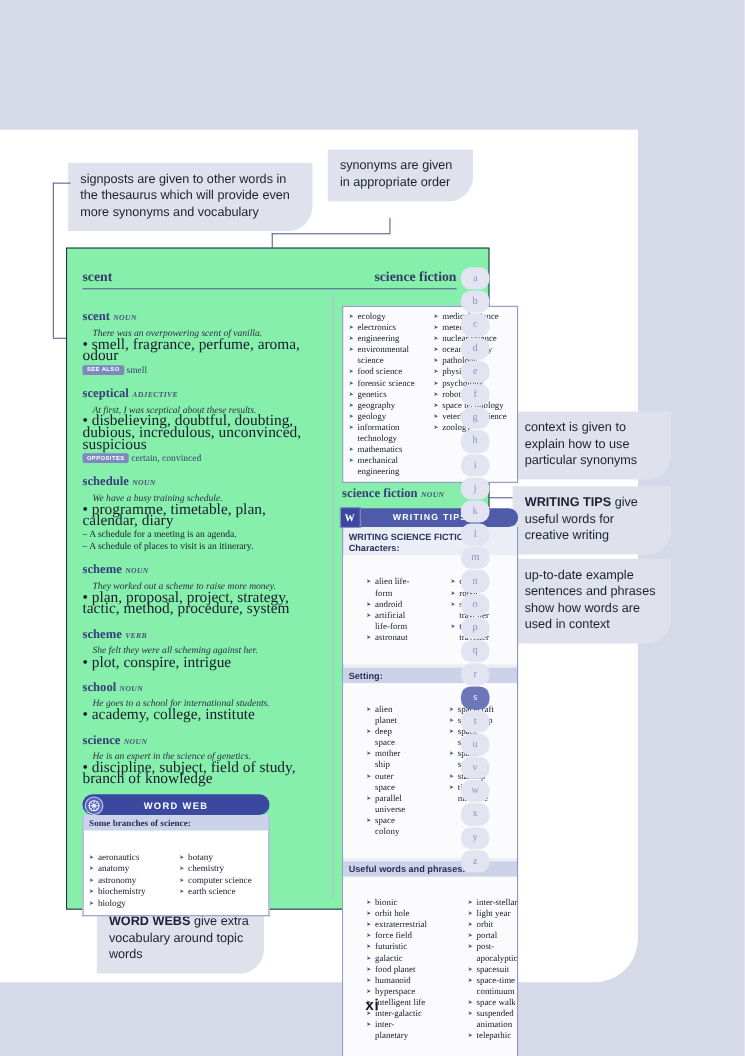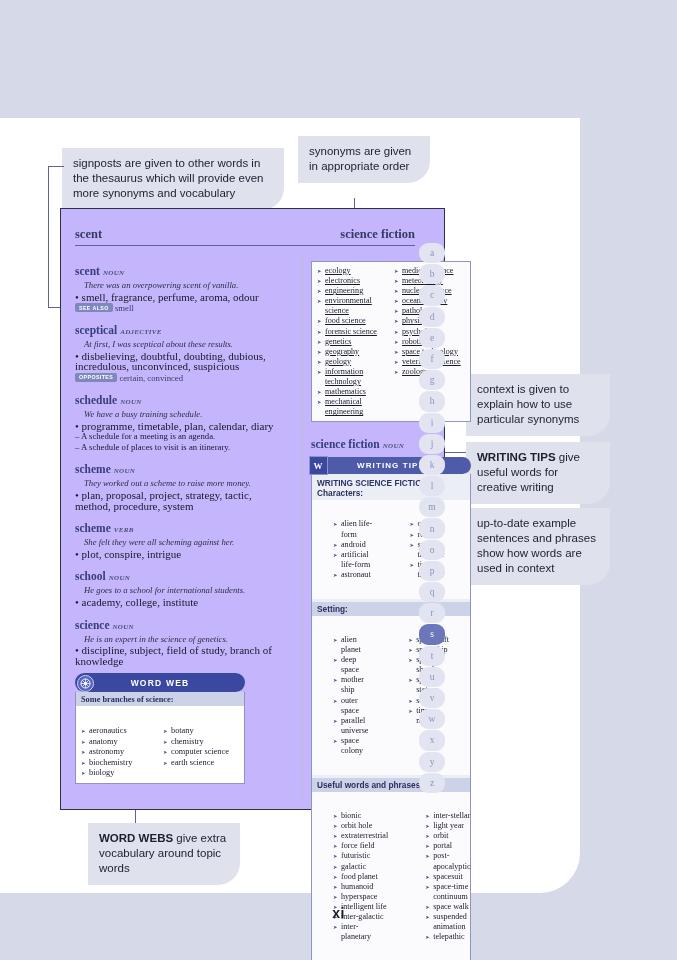--- a/index.html
+++ b/index.html
@@ -46,23 +46,23 @@
 
   
   .arrow{position:absolute;width:0;height:0;}
   .arr-left{border-top:4.5px solid transparent;border-bottom:4.5px solid transparent;border-right:8px solid #4a5590;}
   .arr-right{border-top:4.5px solid transparent;border-bottom:4.5px solid transparent;border-left:8px solid #4a5590;}
   .arr-down{border-left:5.5px solid transparent;border-right:5.5px solid transparent;border-top:9px solid #4a5590;}
   .arr-up{border-left:5.5px solid transparent;border-right:5.5px solid transparent;border-bottom:9px solid #4a5590;}
 
   
   .dict{
-    position:absolute;left:60px;top:208px;width:385px;height:602px;
+    position:absolute;left:60px;top:225px;width:385px;height:602px;
     border:1.4px solid #2c3246;
-    background:#c4b5fd;
+    background:#86efac;
     box-sizing:border-box;
   }
   .dict-inner{position:relative;width:100%;height:100%;}
 
   .runheads{
     position:absolute;left:14px;top:18px;width:340px;
     display:flex;justify-content:space-between;align-items:flex-end;
     border-bottom:1.1px solid #5b6492;
     padding-bottom:3px;
     font-family:"Liberation Serif", serif;
@@ -70,21 +70,21 @@
   }
 
   .col-rule{position:absolute;left:241px;top:44px;width:1px;height:546px;background:#b9bed4;}
 
   
   .colL{position:absolute;left:14px;top:52px;width:212px;font-family:"Liberation Serif", serif;}
   .entry{margin-bottom:7px;}
   .hw{font-size:11.5px;font-weight:bold;color:#36407a;font-family:"Liberation Serif",serif;}
   .pos{font-size:7px;font-weight:bold;color:#4a5278;font-style:italic;letter-spacing:.3px;margin-left:3px;text-transform:uppercase;}
   .ex{font-size:8.7px;line-height:10.6px;font-style:italic;color:#2b3043;margin:1px 0 1px 9px;}
-  .syn{font-size:11px;line-height:10.6px;color:#171a2b;margin:0;}
+  .syn{font-size:14px;line-height:10.6px;color:#171a2b;margin:0;}
   .note{font-size:8.7px;line-height:10.6px;color:#171a2b;margin:0;}
   .badge{
     display:inline-block;background:#7e88bd;color:#fff;
     font-size:5.3px;font-weight:bold;letter-spacing:.4px;
     padding:1.4px 4px;border-radius:2px;vertical-align:1.5px;
     font-family:"Liberation Sans",sans-serif;
   }
   .badge-line{font-size:8.7px;color:#3a4066;margin-top:1px;}
 
   
@@ -108,23 +108,23 @@
   .ww-cols li{font-size:8.3px;line-height:10.4px;color:#171a2b;font-family:"Liberation Serif",serif;position:relative;padding-left:8px;}
   .bullet-arrow::before{content:"\27A4";position:absolute;left:0;top:0;font-size:5.3px;color:#4a5590;line-height:10.4px;}
 
   
   .colR{position:absolute;left:250px;top:52px;width:160px;font-family:"Liberation Serif", serif;}
   .synbox{
     border:1.1px solid #8d95c2;background:#fbfbfd;
     padding:4px 5px;display:flex;gap:6px;
   }
   .synbox ul{list-style:none;margin:0;padding:0;flex:1;}
-  .synbox li{font-size:8.1px;line-height:10.1px;color:#171a2b;position:relative;padding-left:8px;text-decoration:underline;}
-
-  .hw-line{margin-top:12px;}
+  .synbox li{font-size:8.1px;line-height:10.1px;color:#171a2b;position:relative;padding-left:8px;}
+
+  .hw-line{}
 
   
   .wt{margin-top:5px;width:160px;}
   .wt-head{
     position:relative;height:17px;background:#4d5ba8;border-radius:9px;
     display:flex;align-items:center;justify-content:center;
     color:#fff;font-size:8px;font-weight:bold;letter-spacing:1.1px;
     font-family:"Liberation Sans",sans-serif;
   }
   .wt-icon{

